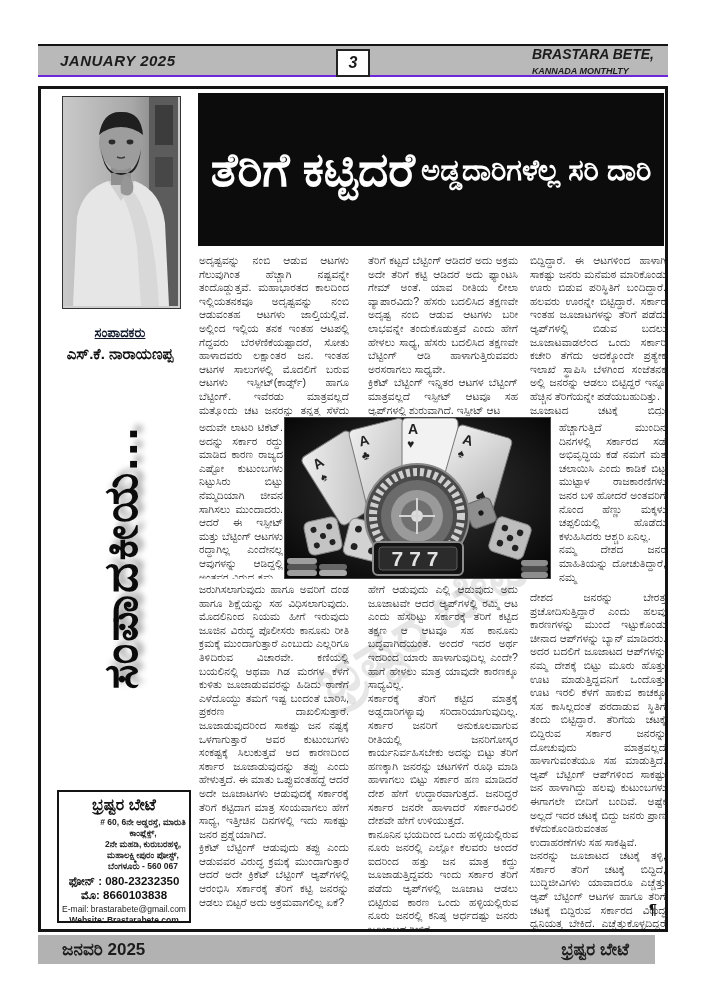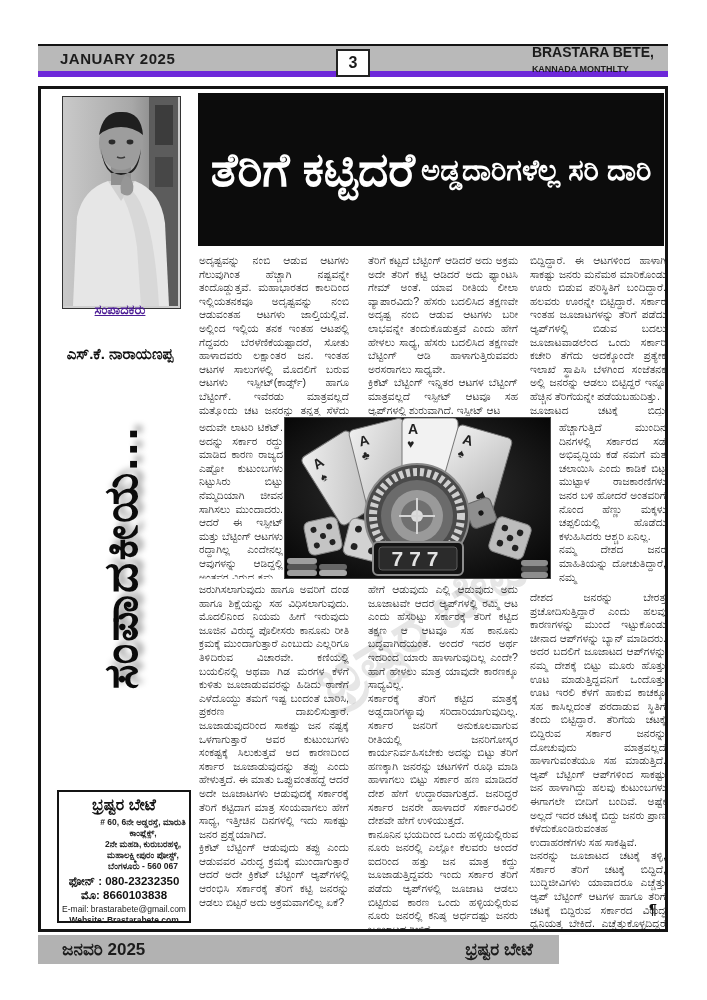--- a/index.html
+++ b/index.html
@@ -1,38 +1,38 @@
 <!DOCTYPE html>
 <html><head>
 <meta charset="utf-8">
 <style>
   html,body{margin:0;padding:0;background:#fff;}
   #page{position:relative;width:707px;height:1000px;background:#fff;overflow:hidden;
         font-family:"Liberation Sans", sans-serif;color:#1a1a1a;}
 
   
   .header-bar{position:absolute;left:38px;top:44px;width:630px;height:33px;
-    background:#b9b9b9;border-top:2px solid #141414;border-bottom:6px solid #6d28d9;
-    display:flex;align-items:center;justify-content:space-between;box-sizing:border-box;}
+    background:#b9b9b9;border-top:2px solid #141414;border-bottom:2px solid #6d28d9;
+    display:flex;align-items:center;justify-content:space-between;box-sizing:border-box;font-style:italic;}
   .hdr-left{padding-left:22px;font-weight:bold;font-size:15px;letter-spacing:.5px;color:#1c1c1c;}
   .page-num-box{position:absolute;left:50%;transform:translateX(-50%);top:3px;width:30px;height:24px;
     background:#fff;border:2px solid #222;display:flex;align-items:center;justify-content:center;
     font-weight:bold;font-size:16px;}
   .hdr-right{padding-right:14px;font-weight:bold;color:#1c1c1c;display:flex;align-items:baseline;gap:4px;flex-direction:column;}
   .hdr-right .big{font-size:14px;}
   .hdr-right .small{font-size:9px;}
 
   
   .frame{position:absolute;left:38px;top:86px;width:630px;height:846px;
     border:3px solid #141414;box-sizing:border-box;background:#fff;}
 
   
   .photo{position:absolute;left:21px;top:7px;width:117px;height:211px;border:1px solid #333;background:#cfcfcf;}
-  .editor-label{position:absolute;left:0;top:213px;width:158px;text-align:center;
-    font-weight:bold;font-size:13px;text-decoration:underline;color:#4c1d95;}
+  .editor-label{position:absolute;left:0;top:236px;width:158px;text-align:center;
+    font-weight:bold;font-size:13px;text-decoration:underline;color:#0f172a;}
   .editor-name{position:absolute;left:0;top:256px;width:158px;text-align:center;
     font-weight:bold;font-size:15px;color:#111;}
   .vertical-title{position:absolute;left:-151px;top:390px;width:460px;height:157px;
     transform:rotate(-90deg);display:flex;align-items:center;justify-content:center;
     font-weight:bold;font-size:47px;color:#0b0b0b;letter-spacing:2px;
     text-shadow:5px 5px 6px rgba(0,0,0,0.38);white-space:nowrap;}
   .contact-box{position:absolute;left:16px;top:701px;width:134px;height:133px;
     border:2px solid #141414;box-sizing:border-box;text-align:center;padding-top:4px;background:#fff;}
   .contact-title{font-weight:bold;font-size:16px;margin-bottom:3px;color:#111;}
   .contact-addr{font-size:8.5px;font-weight:bold;line-height:11px;color:#222;padding-left:38px;}
@@ -58,21 +58,21 @@
   
   .casino{position:absolute;left:243px;top:328px;width:267px;height:162px;z-index:2;
     border:1px solid #444;box-sizing:border-box;background:#0a0a0a;}
 
   
   .watermark{position:absolute;left:160px;top:500px;width:440px;text-align:center;
     transform:rotate(-32deg);font-weight:bold;font-size:60px;color:rgba(100,100,100,0.16);
     z-index:0;white-space:nowrap;pointer-events:none;}
 
   
-  .footer-bar{position:absolute;left:38px;top:935px;width:521px;height:29px;background:#b2b2b2;
+  .footer-bar{position:absolute;left:38px;top:935px;width:617px;height:29px;background:#b2b2b2;
     display:flex;align-items:center;justify-content:space-between;}
   .ftr-left{padding-left:24px;font-weight:bold;font-size:17px;color:#1c1c1c;}
   .ftr-right{padding-right:26px;font-weight:bold;font-size:17px;color:#1c1c1c;}
 </style>
 </head>
 <body>
 
 <div id="page">
 
   <div class="header-bar">

